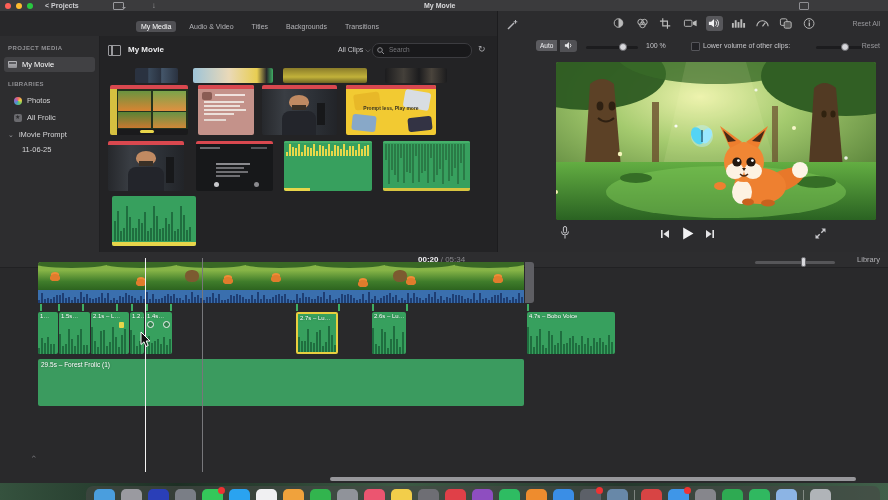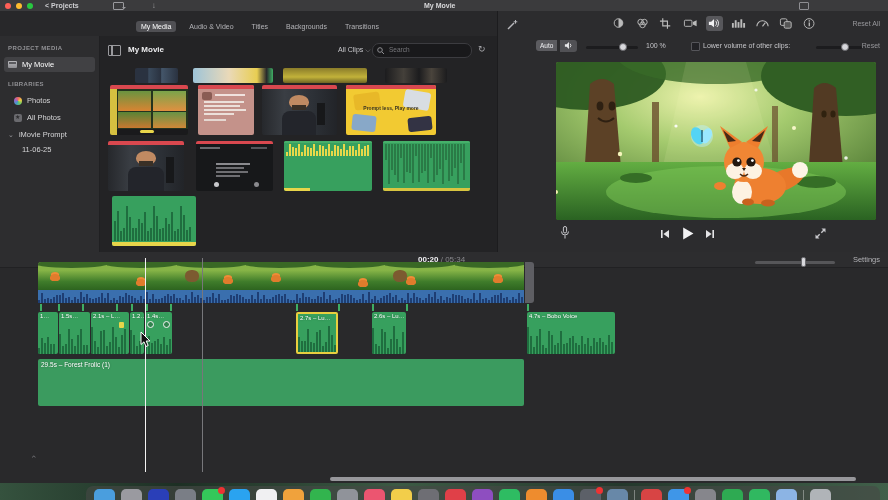--- a/index.html
+++ b/index.html
@@ -163,21 +163,21 @@
       <span class="sicon icon-film"></span>
       <span>My Movie</span>
     </div>
     <div class="side-h">LIBRARIES</div>
     <div class="side-row" style="margin-left:10px">
       <span class="sicon icon-photos"></span>
       <span>Photos</span>
     </div>
     <div class="side-row" style="margin-left:10px;margin-top:2px">
       <span class="sicon icon-events"></span>
-      <span>All Photos</span>
+      <span>All Frolic</span>
     </div>
     <div class="side-row" style="margin-top:2px">
       <span class="chev">⌄</span>
       <span>iMovie Prompt</span>
     </div>
     <div class="side-row" style="margin-left:18px;margin-top:0">
       <span>11-06-25</span>
     </div>
   </div>
 
@@ -539,21 +539,21 @@
       <polygon points="0.5,10.5 0.5,6.5 2,8 4.2,5.8 5.2,6.8 3,9 4.5,10.5" fill="#c8c8cc"></polygon>
     </svg>
   </div>
 </div>
 
 <div id="tl-bar">
   <span id="tl-time"><span>00:20</span><span class="dur"><span> / </span><span>05:34</span></span></span>
   <span class="slider" id="tl-zoom">
       <span class="knob" style="left: calc(62% - 4px);"></span>
     </span>
-  <span id="tl-settings">Settings</span>
+  <span id="tl-settings">Library</span>
 </div>
 
 <div id="timeline">
   <div id="filmstrip" style="left: 38px; width: 486px;">
       <div class="frame" style="width: 69.4286px;">
         <div class="canopy"></div>
         <div class="fox" style="left: 12px; top: 12px;"></div>
       </div>
       <div class="frame" style="width: 69.4286px;">
         <div class="canopy"></div>

